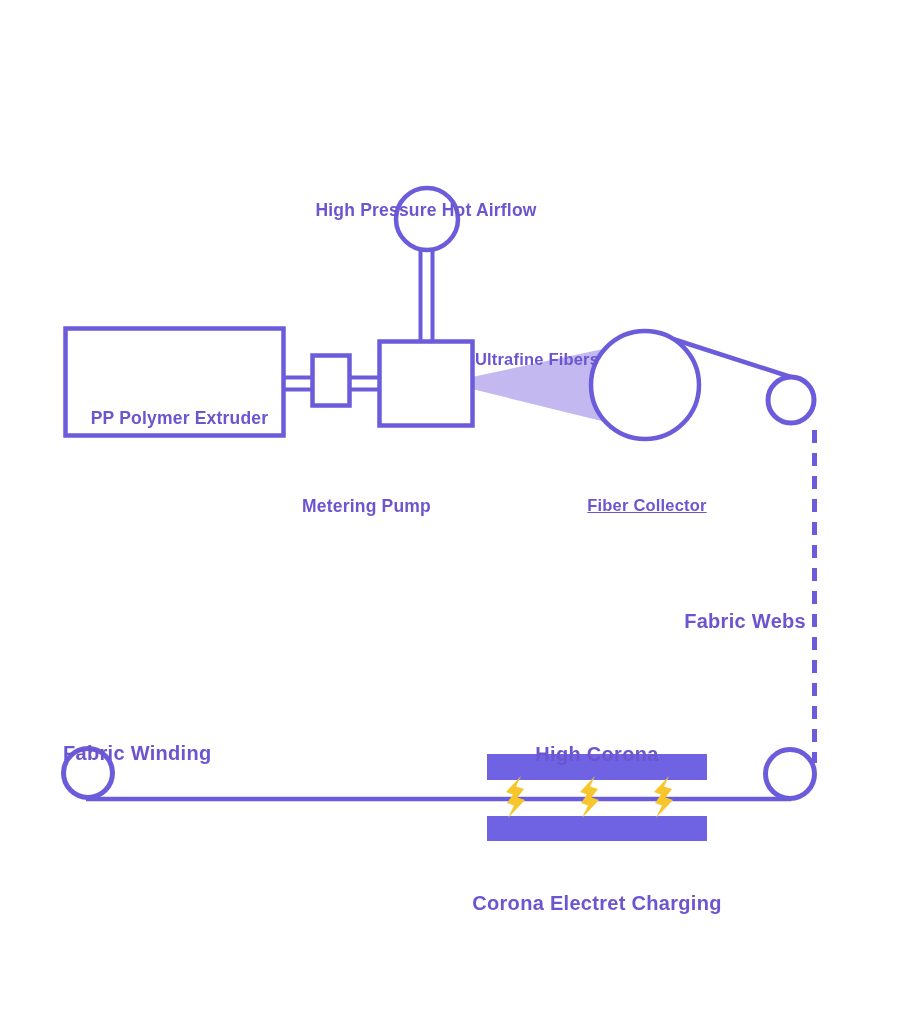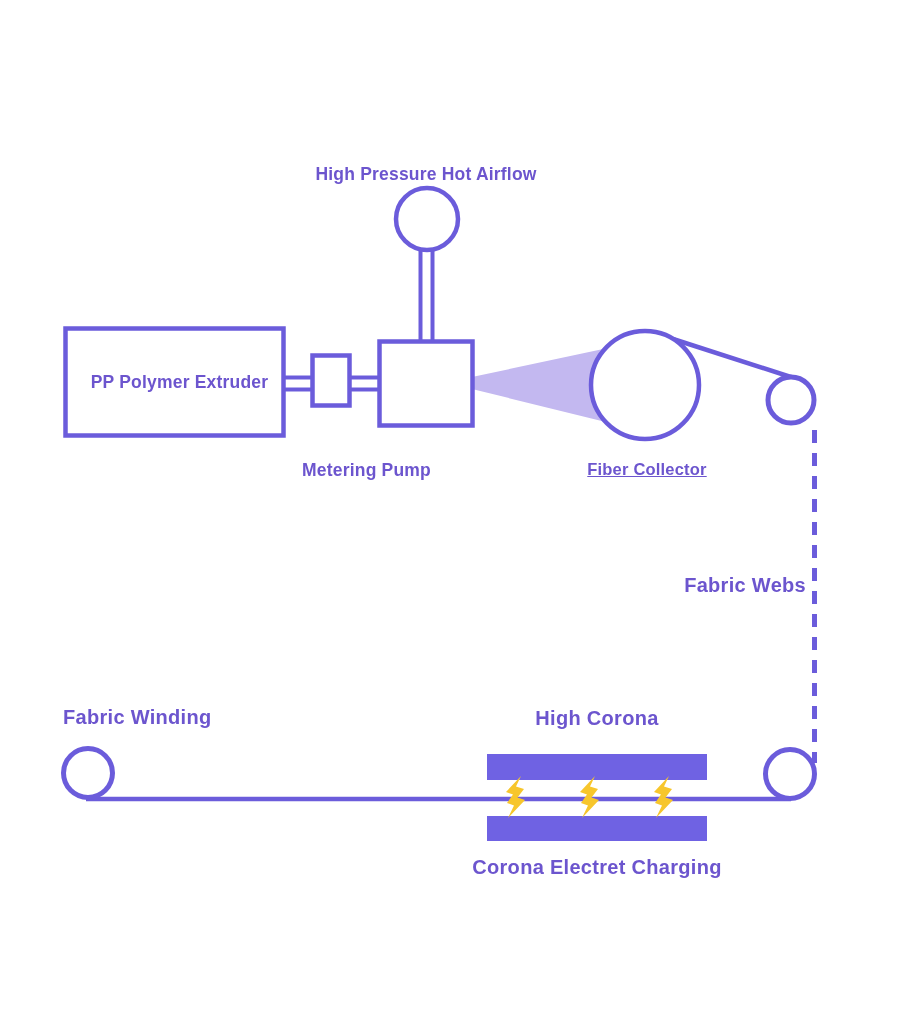--- a/index.html
+++ b/index.html
@@ -19,21 +19,21 @@
   .outline{fill:#ffffff;stroke:var(--line-color);stroke-width:4.5;}
   .thick-outline{fill:#ffffff;stroke:var(--line-color);stroke-width:5;}
   .wire{stroke:var(--line-color);stroke-width:4;fill:none;}
   .web{stroke:var(--line-color);stroke-width:4.5;fill:none;}
   .dashed{stroke:var(--line-color);stroke-width:5;fill:none;stroke-dasharray:13 10;}
   .cone{fill:var(--cone-color);stroke:none;}
   .bar{fill:var(--bar-color);stroke:none;}
   .bolt{fill:var(--bolt-color);stroke:none;}
   .lbl{
     position:absolute;color:var(--text-color);font-weight:bold;
-    white-space:nowrap;line-height:1.15;
+    white-space:nowrap;line-height:1.15;margin-top:36px;
   }
   .lbl-sm{font-size:16.5px;letter-spacing:0.2px;}
   .lbl-md{font-size:17.5px;letter-spacing:0.2px;}
   .lbl-lg{font-size:20px;letter-spacing:0.3px;}
   #lbl-airflow{left:276px;top:164px;width:300px;text-align:center;}
   #lbl-extruder{left:65px;top:328px;width:229px;height:108px;display:flex;align-items:center;justify-content:center;border-radius:20px;}
   #lbl-metering{left:302px;top:460px;width:200px;text-align:left;}
   #lbl-ultrafine{left:437px;top:314px;width:200px;text-align:center;}
   #lbl-collector{left:547px;top:460px;width:200px;text-align:center;text-decoration:underline;}
   #lbl-webs{left:606px;top:574px;width:200px;text-align:right;}
@@ -90,20 +90,21 @@
     <use href="#bolt-shape" class="bolt" x="578" y="776"></use>
     <use href="#bolt-shape" class="bolt" x="652" y="776"></use>
   </svg>
 
   <div id="lbl-airflow" class="lbl lbl-md">High Pressure Hot Airflow</div>
 
   <div id="lbl-extruder" class="lbl lbl-md">PP Polymer Extruder</div>
 
   <div id="lbl-metering" class="lbl lbl-md">Metering Pump</div>
 
+  <div id="lbl-ultrafine" class="lbl lbl-sm">Ultrafine Fibers</div>
 
   <div id="lbl-collector" class="lbl lbl-sm">Fiber Collector</div>
 
   <div id="lbl-webs" class="lbl lbl-lg">Fabric Webs</div>
 
   <div id="lbl-winding" class="lbl lbl-lg">Fabric Winding</div>
 
   <div id="lbl-voltage" class="lbl lbl-lg">High Corona</div>
 
   <div id="lbl-corona" class="lbl lbl-lg">Corona Electret Charging</div>

